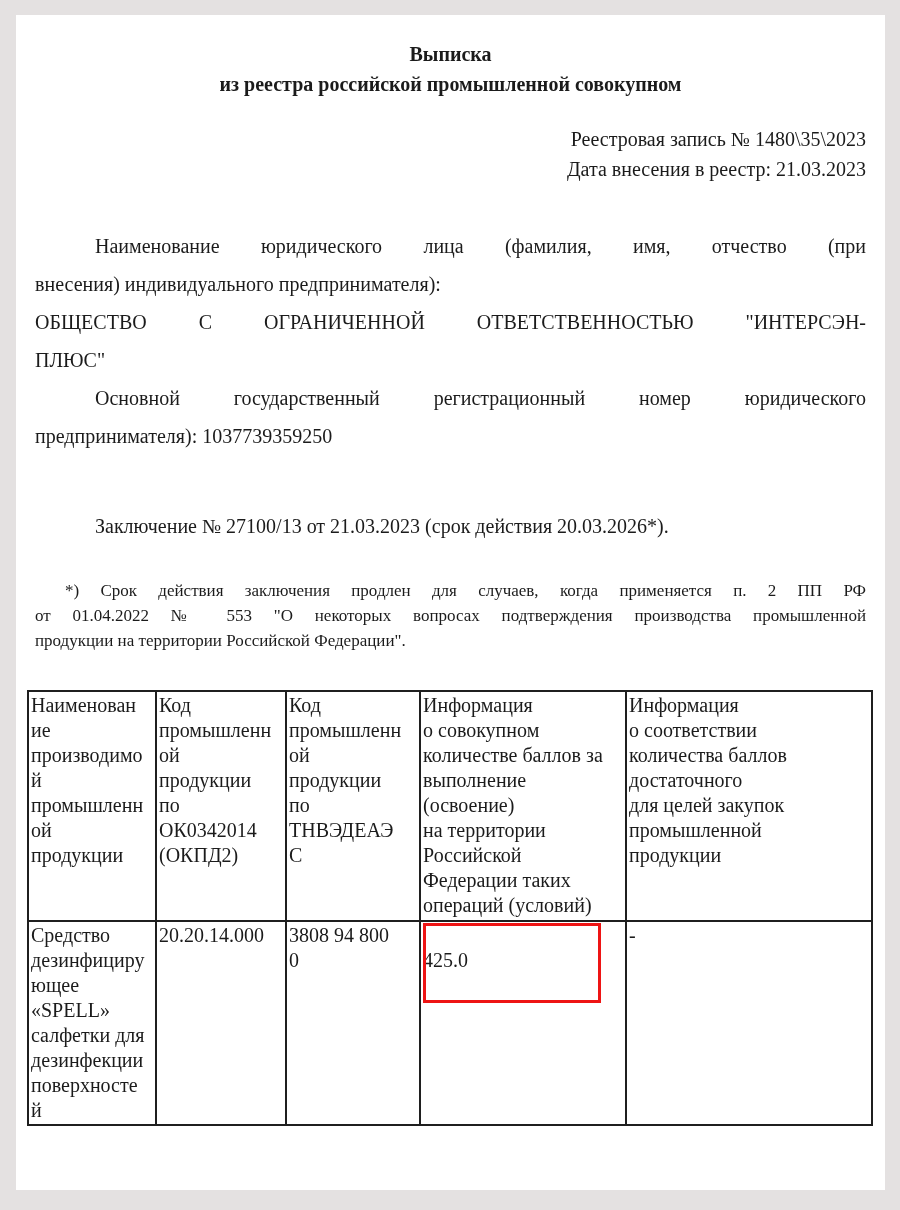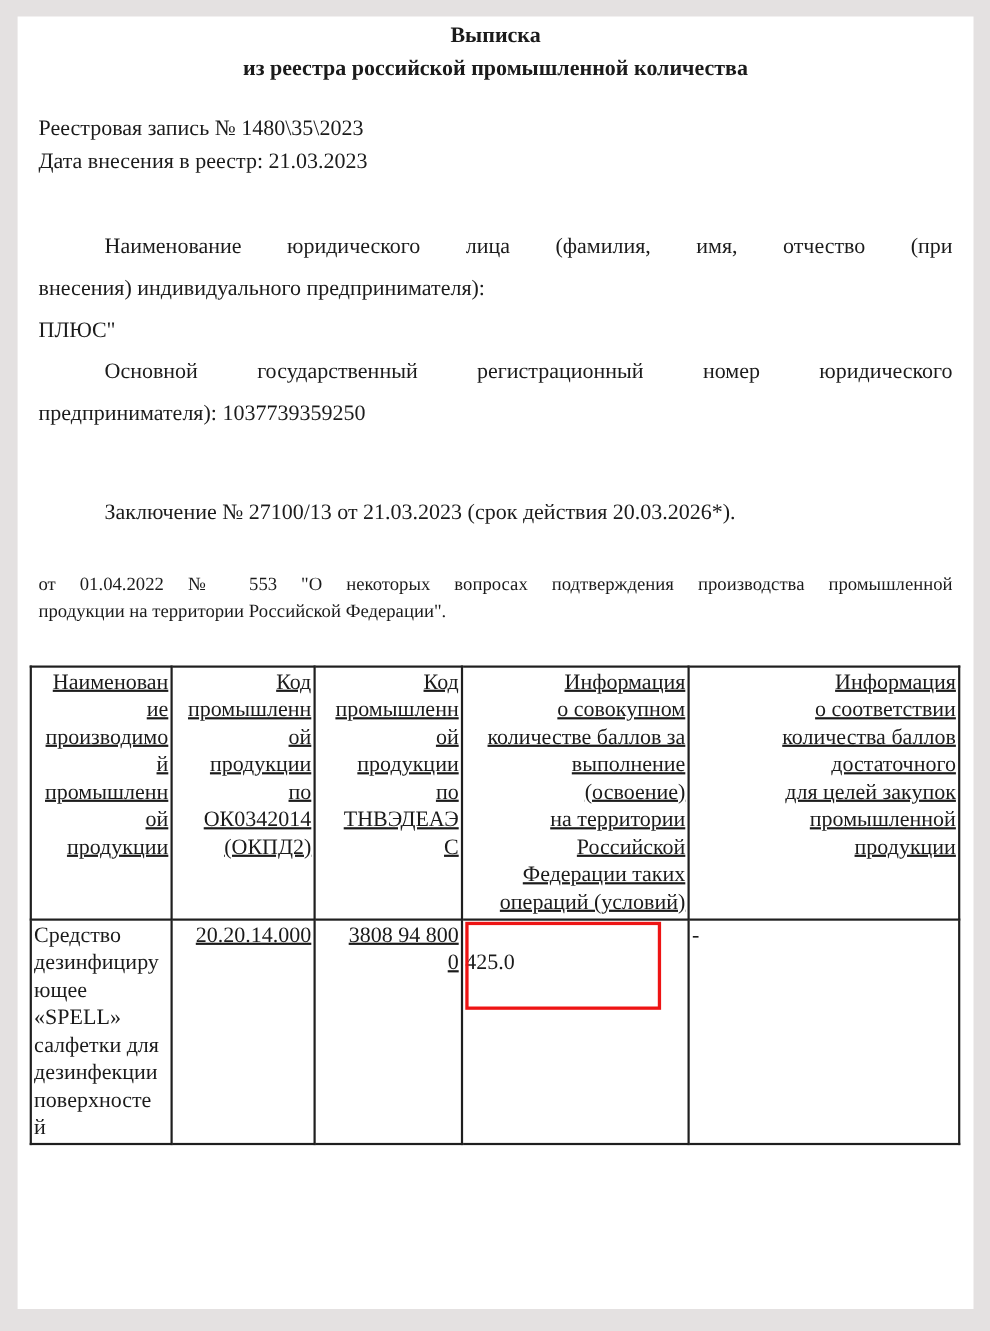--- a/index.html
+++ b/index.html
@@ -24,28 +24,29 @@
     height: 1175px;
     background: #ffffff;
     box-sizing: border-box;
   }
   .txt {
     margin-left: 19px;
     margin-right: 19px;
     font-size: 20px;
   }
   .doc-title {
-    padding-top: 2px;
+    padding-top: 24px;
     line-height: 30px;
     font-weight: bold;
     text-align: center;
   }
   .registry-block {
     margin-top: 25px;
     line-height: 30px;
+    text-align: right;
   }
   .main-block {
     margin-top: 43px;
     line-height: 38px;
   }
   .conclusion-block {
     margin-top: 52px;
     line-height: 38px;
   }
   .footnote-block {
@@ -68,21 +69,21 @@
     border: 2px solid #1f1f1f;
     vertical-align: top;
     font-size: 20px;
     line-height: 25px;
     padding: 1px 2px;
     white-space: pre-line;
     overflow: hidden;
   }
   tr.hdr { height: 230px; }
   tr.data { height: 195px; padding-left: 11px; }
-  td.c { text-align: right; text-decoration: underline; }
+  td.c { text-align: left; }
   td.points-cell {
     position: relative;
     padding-left: 1px;
   }
   td.dash-cell { padding-left: 4px; }
   .red-annotation {
     position: absolute;
     left: 2px;
     top: 1px;
     width: 172px;
@@ -92,45 +93,47 @@
   }
 </style>
 </head>
 <body>
 
 <div class="canvas">
   <div class="page">
 
     <div class="txt doc-title">
       <div>Выписка</div>
-      <div>из реестра российской промышленной количества</div>
+      <div>из реестра российской промышленной совокупном</div>
     </div>
 
     <div class="txt registry-block">
       <div>Реестровая запись № 1480\35\2023</div>
       <div>Дата внесения в реестр: 21.03.2023</div>
     </div>
 
     <div class="txt main-block">
       <div>
         <div class="jl ind60">Наименование юридического лица (фамилия, имя, отчество (при</div>
         <div>внесения) индивидуального предпринимателя):</div>
       </div>
       <div>
+        <div class="jl">ОБЩЕСТВО С ОГРАНИЧЕННОЙ ОТВЕТСТВЕННОСТЬЮ "ИНТЕРСЭН-</div>
         <div>ПЛЮС"</div>
       </div>
       <div>
         <div class="jl ind60">Основной государственный регистрационный номер юридического</div>
         <div>предпринимателя): 1037739359250</div>
       </div>
     </div>
 
     <div class="txt conclusion-block ind60">Заключение № 27100/13 от 21.03.2023 (срок действия 20.03.2026*).</div>
 
     <div class="txt footnote-block">
+      <div class="jl ind30">*) Срок действия заключения продлен для случаев, когда применяется п. 2 ПП РФ</div>
       <div class="jl">от 01.04.2022 № 553 "О некоторых вопросах подтверждения производства промышленной</div>
       <div>продукции на территории Российской Федерации".</div>
     </div>
 
     <table class="products">
       <colgroup>
         <col style="width:128px">
         <col style="width:130px">
         <col style="width:134px">
         <col style="width:206px">

